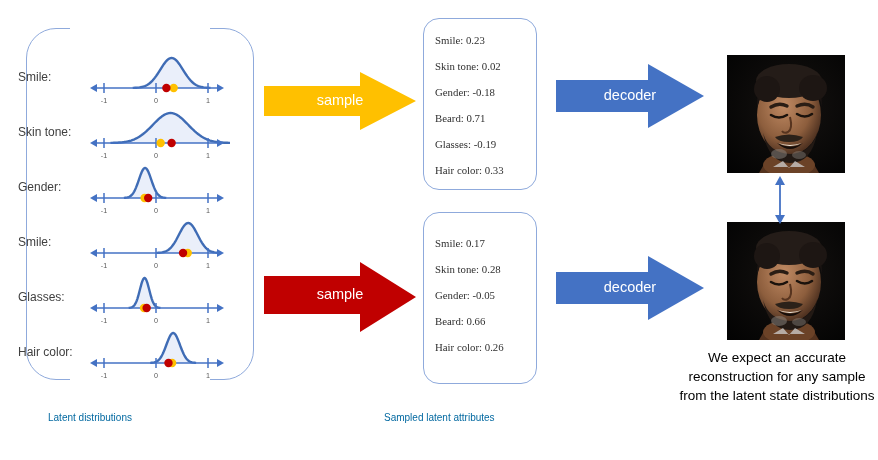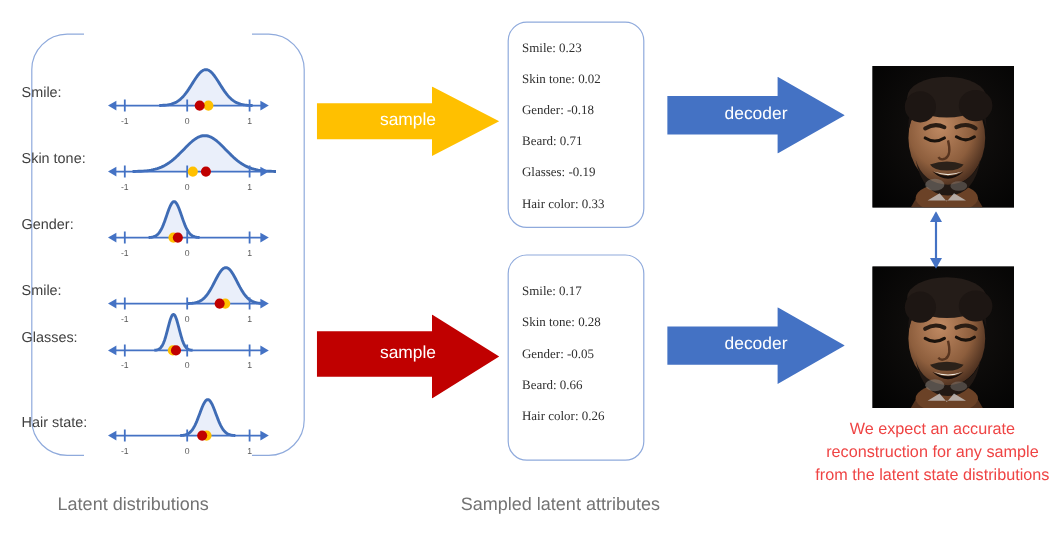--- a/index.html
+++ b/index.html
@@ -112,33 +112,33 @@
     width: 118px;
     height: 118px;
     background: #050505;
     overflow: hidden;
   }
   .face svg { display: block; }
 
   
   .caption {
     position: absolute;
-    font-size: 15px;
-    color: #737373;
+    font-size: 10px;
+    color: #0369a1;
     white-space: nowrap;
     text-align: right;
   }
   #right-note {
     position: absolute;
     left: 676px;
     top: 348px;
     width: 202px;
     font-size: 13.5px;
     line-height: 19px;
-    color: #ef4444;
+    color: #000000;
     text-align: center;
   }
 
   
   #recon-link { left: 772px; top: 176px; }
   #recon-link svg { display: block; }
 </style>
 </head>
 <body>
 
@@ -222,42 +222,42 @@
             <text x="20" y="53" fill="#595959" font-size="7.2" text-anchor="middle" font-family="Liberation Sans, sans-serif">-1</text>
             <line x1="72" y1="33" x2="72" y2="43" stroke="#4472c4" stroke-width="1.5"></line>
             <text x="72" y="53" fill="#595959" font-size="7.2" text-anchor="middle" font-family="Liberation Sans, sans-serif">0</text>
             <line x1="124" y1="33" x2="124" y2="43" stroke="#4472c4" stroke-width="1.5"></line>
             <text x="124" y="53" fill="#595959" font-size="7.2" text-anchor="middle" font-family="Liberation Sans, sans-serif">1</text>
             <circle cx="103.72" cy="38" r="4.2" fill="#ffc000"></circle>
             <circle cx="99.03999999999999" cy="38" r="4.2" fill="#c00000"></circle>
           </svg>
         </div>
       </div>
-      <div class="dist-row" style="top: 204px; text-align: right;">
+      <div class="dist-row" style="top: 220px; text-align: right;">
         <div class="dist-label">Glasses:</div>
         <div class="dist-plot">
           <svg width="146" height="56" viewBox="0 0 146 56">
             <path d="M44.65 37.91 L45.10 37.87 L45.56 37.82 L46.01 37.76 L46.47 37.68 L46.92 37.57 L47.38 37.43 L47.83 37.26 L48.29 37.04 L48.74 36.76 L49.19 36.43 L49.65 36.02 L50.10 35.53 L50.56 34.94 L51.01 34.26 L51.47 33.46 L51.92 32.54 L52.38 31.50 L52.83 30.33 L53.29 29.04 L53.74 27.62 L54.20 26.10 L54.65 24.49 L55.10 22.79 L55.56 21.05 L56.01 19.28 L56.47 17.53 L56.92 15.82 L57.38 14.19 L57.83 12.69 L58.29 11.34 L58.74 10.18 L59.20 9.25 L59.65 8.56 L60.11 8.14 L60.56 8.00 L61.01 8.14 L61.47 8.56 L61.92 9.25 L62.38 10.18 L62.83 11.34 L63.29 12.69 L63.74 14.19 L64.20 15.82 L64.65 17.53 L65.11 19.28 L65.56 21.05 L66.02 22.79 L66.47 24.49 L66.92 26.10 L67.38 27.62 L67.83 29.04 L68.29 30.33 L68.74 31.50 L69.20 32.54 L69.65 33.46 L70.11 34.26 L70.56 34.94 L71.02 35.53 L71.47 36.02 L71.93 36.43 L72.38 36.76 L72.83 37.04 L73.29 37.26 L73.74 37.43 L74.20 37.57 L74.65 37.68 L75.11 37.76 L75.56 37.82 L76.02 37.87 L76.47 37.91 L76.47 38 L44.65 38 Z" fill="#eaeffa" stroke="none"></path>
             <path d="M44.65 37.91 L45.10 37.87 L45.56 37.82 L46.01 37.76 L46.47 37.68 L46.92 37.57 L47.38 37.43 L47.83 37.26 L48.29 37.04 L48.74 36.76 L49.19 36.43 L49.65 36.02 L50.10 35.53 L50.56 34.94 L51.01 34.26 L51.47 33.46 L51.92 32.54 L52.38 31.50 L52.83 30.33 L53.29 29.04 L53.74 27.62 L54.20 26.10 L54.65 24.49 L55.10 22.79 L55.56 21.05 L56.01 19.28 L56.47 17.53 L56.92 15.82 L57.38 14.19 L57.83 12.69 L58.29 11.34 L58.74 10.18 L59.20 9.25 L59.65 8.56 L60.11 8.14 L60.56 8.00 L61.01 8.14 L61.47 8.56 L61.92 9.25 L62.38 10.18 L62.83 11.34 L63.29 12.69 L63.74 14.19 L64.20 15.82 L64.65 17.53 L65.11 19.28 L65.56 21.05 L66.02 22.79 L66.47 24.49 L66.92 26.10 L67.38 27.62 L67.83 29.04 L68.29 30.33 L68.74 31.50 L69.20 32.54 L69.65 33.46 L70.11 34.26 L70.56 34.94 L71.02 35.53 L71.47 36.02 L71.93 36.43 L72.38 36.76 L72.83 37.04 L73.29 37.26 L73.74 37.43 L74.20 37.57 L74.65 37.68 L75.11 37.76 L75.56 37.82 L76.02 37.87 L76.47 37.91 " fill="none" stroke="#3f6cb5" stroke-width="2.4" stroke-linejoin="round"></path>
             <line x1="11" y1="38" x2="135" y2="38" stroke="#4472c4" stroke-width="1.5"></line>
             <polygon points="6,38 13,34 13,42" fill="#4472c4"></polygon>
             <polygon points="140,38 133,34 133,42" fill="#4472c4"></polygon>
             <line x1="20" y1="33" x2="20" y2="43" stroke="#4472c4" stroke-width="1.5"></line>
             <text x="20" y="53" fill="#595959" font-size="7.2" text-anchor="middle" font-family="Liberation Sans, sans-serif">-1</text>
             <line x1="72" y1="33" x2="72" y2="43" stroke="#4472c4" stroke-width="1.5"></line>
             <text x="72" y="53" fill="#595959" font-size="7.2" text-anchor="middle" font-family="Liberation Sans, sans-serif">0</text>
             <line x1="124" y1="33" x2="124" y2="43" stroke="#4472c4" stroke-width="1.5"></line>
             <text x="124" y="53" fill="#595959" font-size="7.2" text-anchor="middle" font-family="Liberation Sans, sans-serif">1</text>
             <circle cx="60.04" cy="38" r="4.2" fill="#ffc000"></circle>
             <circle cx="62.64" cy="38" r="4.2" fill="#c00000"></circle>
           </svg>
         </div>
       </div>
       <div class="dist-row" style="top: 275px;">
-        <div class="dist-label">Hair state:</div>
+        <div class="dist-label">Hair color:</div>
         <div class="dist-plot">
           <svg width="146" height="56" viewBox="0 0 146 56">
             <path d="M66.18 37.91 L66.83 37.87 L67.49 37.82 L68.15 37.76 L68.80 37.68 L69.46 37.57 L70.12 37.43 L70.77 37.26 L71.43 37.04 L72.09 36.76 L72.74 36.43 L73.40 36.02 L74.06 35.53 L74.71 34.94 L75.37 34.26 L76.03 33.46 L76.68 32.54 L77.34 31.50 L78.00 30.33 L78.65 29.04 L79.31 27.62 L79.97 26.10 L80.62 24.49 L81.28 22.79 L81.94 21.05 L82.59 19.28 L83.25 17.53 L83.91 15.82 L84.56 14.19 L85.22 12.69 L85.88 11.34 L86.53 10.18 L87.19 9.25 L87.85 8.56 L88.50 8.14 L89.16 8.00 L89.82 8.14 L90.47 8.56 L91.13 9.25 L91.79 10.18 L92.44 11.34 L93.10 12.69 L93.76 14.19 L94.41 15.82 L95.07 17.53 L95.73 19.28 L96.38 21.05 L97.04 22.79 L97.70 24.49 L98.35 26.10 L99.01 27.62 L99.67 29.04 L100.32 30.33 L100.98 31.50 L101.64 32.54 L102.29 33.46 L102.95 34.26 L103.61 34.94 L104.26 35.53 L104.92 36.02 L105.58 36.43 L106.23 36.76 L106.89 37.04 L107.55 37.26 L108.20 37.43 L108.86 37.57 L109.52 37.68 L110.17 37.76 L110.83 37.82 L111.49 37.87 L112.14 37.91 L112.14 38 L66.18 38 Z" fill="#eaeffa" stroke="none"></path>
             <path d="M66.18 37.91 L66.83 37.87 L67.49 37.82 L68.15 37.76 L68.80 37.68 L69.46 37.57 L70.12 37.43 L70.77 37.26 L71.43 37.04 L72.09 36.76 L72.74 36.43 L73.40 36.02 L74.06 35.53 L74.71 34.94 L75.37 34.26 L76.03 33.46 L76.68 32.54 L77.34 31.50 L78.00 30.33 L78.65 29.04 L79.31 27.62 L79.97 26.10 L80.62 24.49 L81.28 22.79 L81.94 21.05 L82.59 19.28 L83.25 17.53 L83.91 15.82 L84.56 14.19 L85.22 12.69 L85.88 11.34 L86.53 10.18 L87.19 9.25 L87.85 8.56 L88.50 8.14 L89.16 8.00 L89.82 8.14 L90.47 8.56 L91.13 9.25 L91.79 10.18 L92.44 11.34 L93.10 12.69 L93.76 14.19 L94.41 15.82 L95.07 17.53 L95.73 19.28 L96.38 21.05 L97.04 22.79 L97.70 24.49 L98.35 26.10 L99.01 27.62 L99.67 29.04 L100.32 30.33 L100.98 31.50 L101.64 32.54 L102.29 33.46 L102.95 34.26 L103.61 34.94 L104.26 35.53 L104.92 36.02 L105.58 36.43 L106.23 36.76 L106.89 37.04 L107.55 37.26 L108.20 37.43 L108.86 37.57 L109.52 37.68 L110.17 37.76 L110.83 37.82 L111.49 37.87 L112.14 37.91 " fill="none" stroke="#3f6cb5" stroke-width="2.4" stroke-linejoin="round"></path>
             <line x1="11" y1="38" x2="135" y2="38" stroke="#4472c4" stroke-width="1.5"></line>
             <polygon points="6,38 13,34 13,42" fill="#4472c4"></polygon>
             <polygon points="140,38 133,34 133,42" fill="#4472c4"></polygon>
             <line x1="20" y1="33" x2="20" y2="43" stroke="#4472c4" stroke-width="1.5"></line>
             <text x="20" y="53" fill="#595959" font-size="7.2" text-anchor="middle" font-family="Liberation Sans, sans-serif">-1</text>
             <line x1="72" y1="33" x2="72" y2="43" stroke="#4472c4" stroke-width="1.5"></line>

